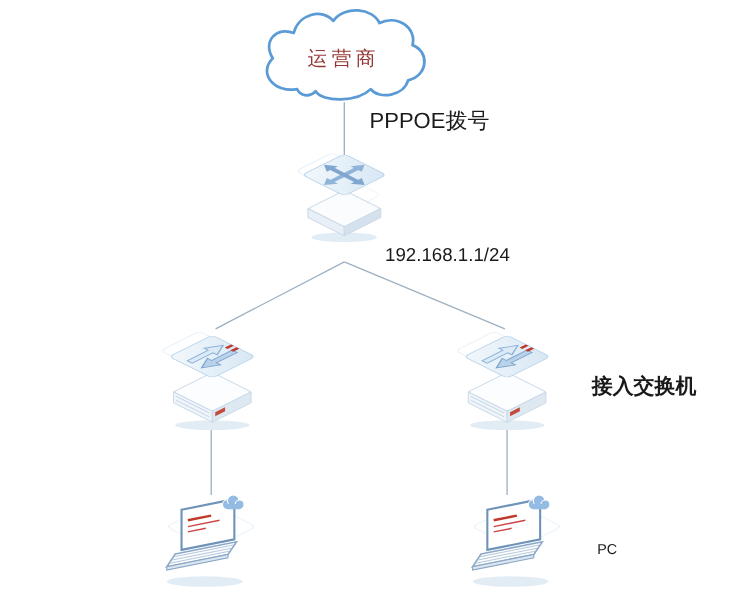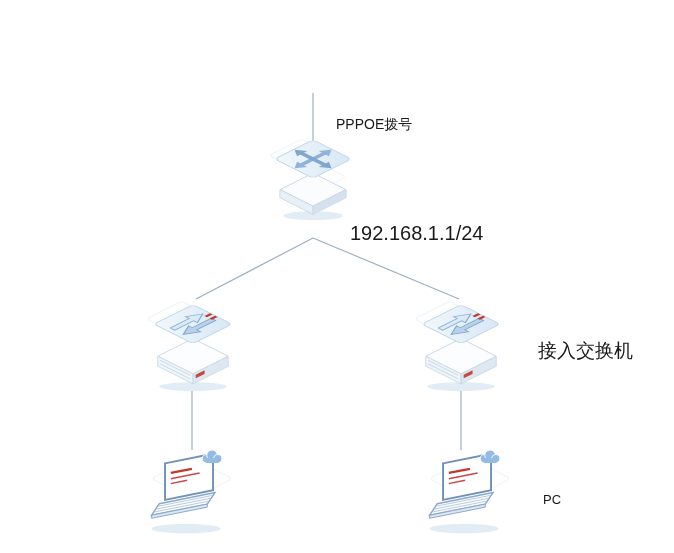--- a/index.html
+++ b/index.html
@@ -40,24 +40,24 @@
   .switch-left  { left: 144px; top: 292px; }
   .switch-right { left: 412px; top: 292px; }
   .pc-left      { left: 142px; top: 446px; }
   .pc-right     { left: 420px; top: 446px; }
 
   .lbl {
     position: absolute;
     color: #1A1A1A;
     white-space: nowrap;
   }
-  .lbl-pppoe  { left: 336px; top: 116px; font-size: 14px; }
+  .lbl-pppoe  { left: 336px; top: 96px; font-size: 20px; }
   .lbl-router { left: 362px; top: 166px; font-size: 19px; }
-  .lbl-ip     { left: 350px; top: 222px; font-size: 20px; }
-  .lbl-switch { left: 538px; top: 338px; font-size: 19px; }
+  .lbl-ip     { left: 350px; top: 222px; font-size: 17px; }
+  .lbl-switch { left: 538px; top: 338px; font-size: 19px; font-weight: bold; }
   .lbl-pc     { left: 543px; top: 492px; font-size: 13px; }
 
   .defs-holder { position: absolute; width: 0; height: 0; overflow: hidden; }
 </style>
 </head>
 <body>
 
 <svg class="defs-holder" aria-hidden="true">
   <defs>
     <linearGradient id="g-face" x1="0" y1="0" x2="1" y2="1">
@@ -149,20 +149,35 @@
 <div class="canvas">
 
   <svg class="connectors" viewBox="0 0 674 553">
     <line x1="313" y1="93" x2="313" y2="142"></line>
     <line x1="313" y1="238" x2="196" y2="299"></line>
     <line x1="313" y1="238" x2="459" y2="299"></line>
     <line x1="192" y1="391" x2="192" y2="450"></line>
     <line x1="461" y1="391" x2="461" y2="450"></line>
   </svg>
 
+  <div class="node cloud-node">
+    <svg width="165" height="95" viewBox="0 0 165 95">
+      <path d="M 40 78
+               C 20 82, 4 64, 18 50
+               C 8 34, 22 21, 37 27
+               C 41 10, 63 4, 73 16
+               C 83 2, 109 4, 115 18
+               C 131 10, 149 22, 145 38
+               C 161 44, 159 66, 141 70
+               C 137 84, 115 88, 107 78
+               C 95 90, 63 90, 57 80
+               C 51 86, 43 84, 40 78 Z" fill="#FFFFFF" stroke="#5B9BD5" stroke-width="2.5" stroke-linejoin="round"></path>
+    </svg>
+    <div class="cloud-label">运营商</div>
+  </div>
 
   <div class="lbl lbl-pppoe">PPPOE拨号</div>
 
   <div class="node router-node">
     <svg width="90" height="90" viewBox="0 0 100 100">
       <use href="#sym-router"></use>
     </svg>
   </div>
   <div class="lbl lbl-ip">192.168.1.1/24</div>
 

